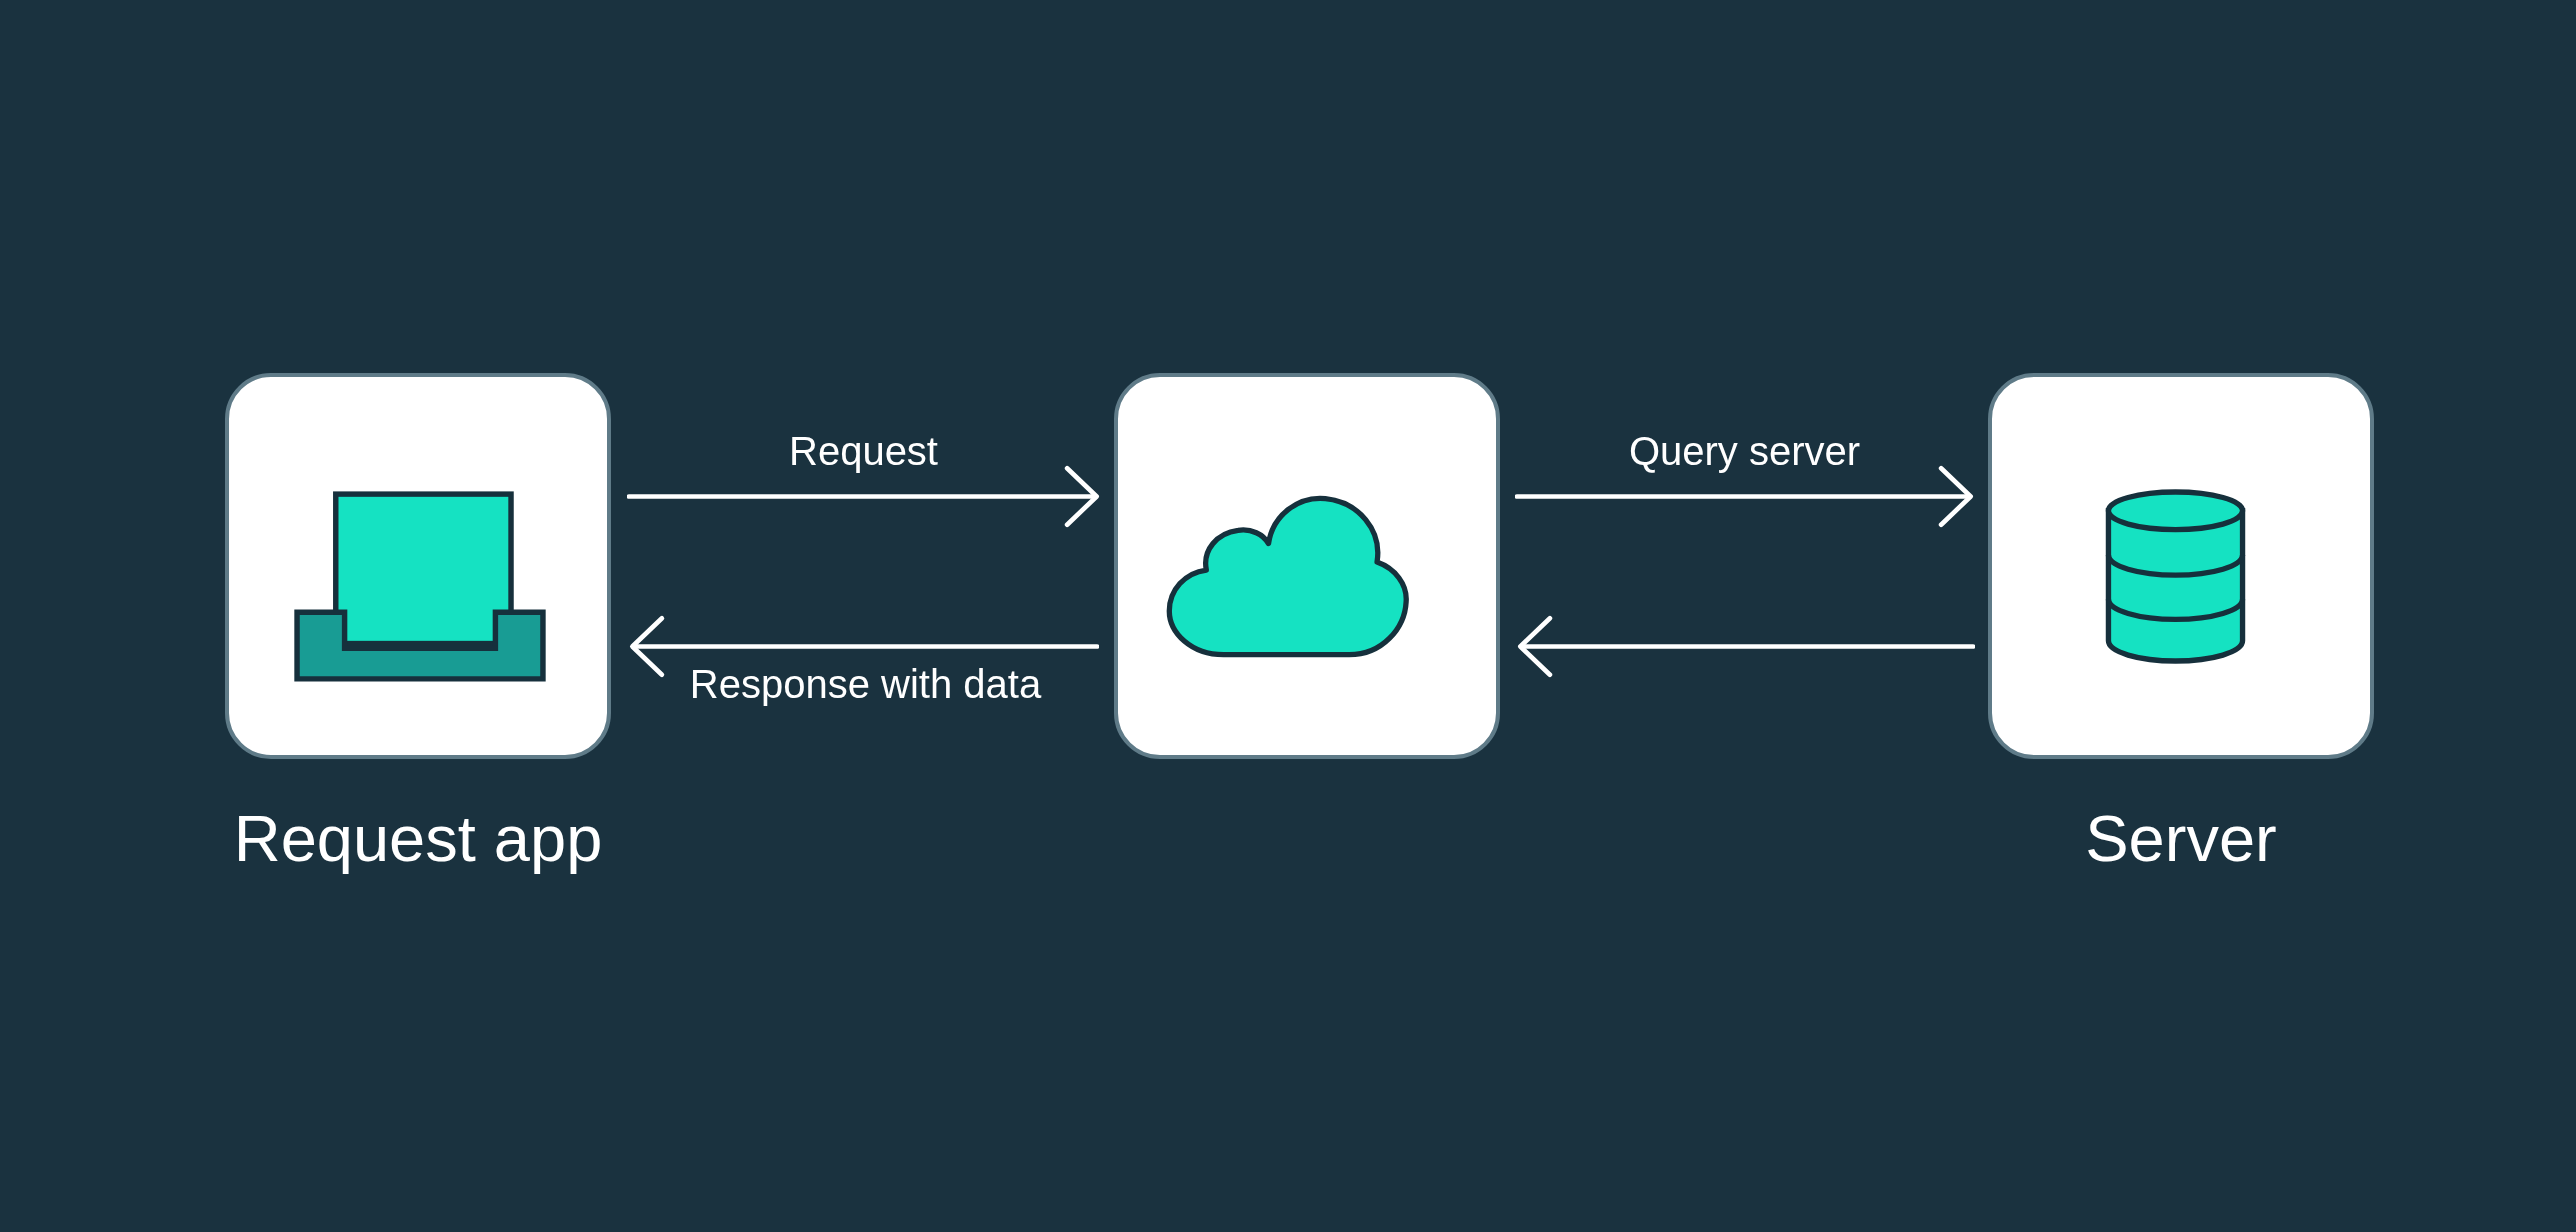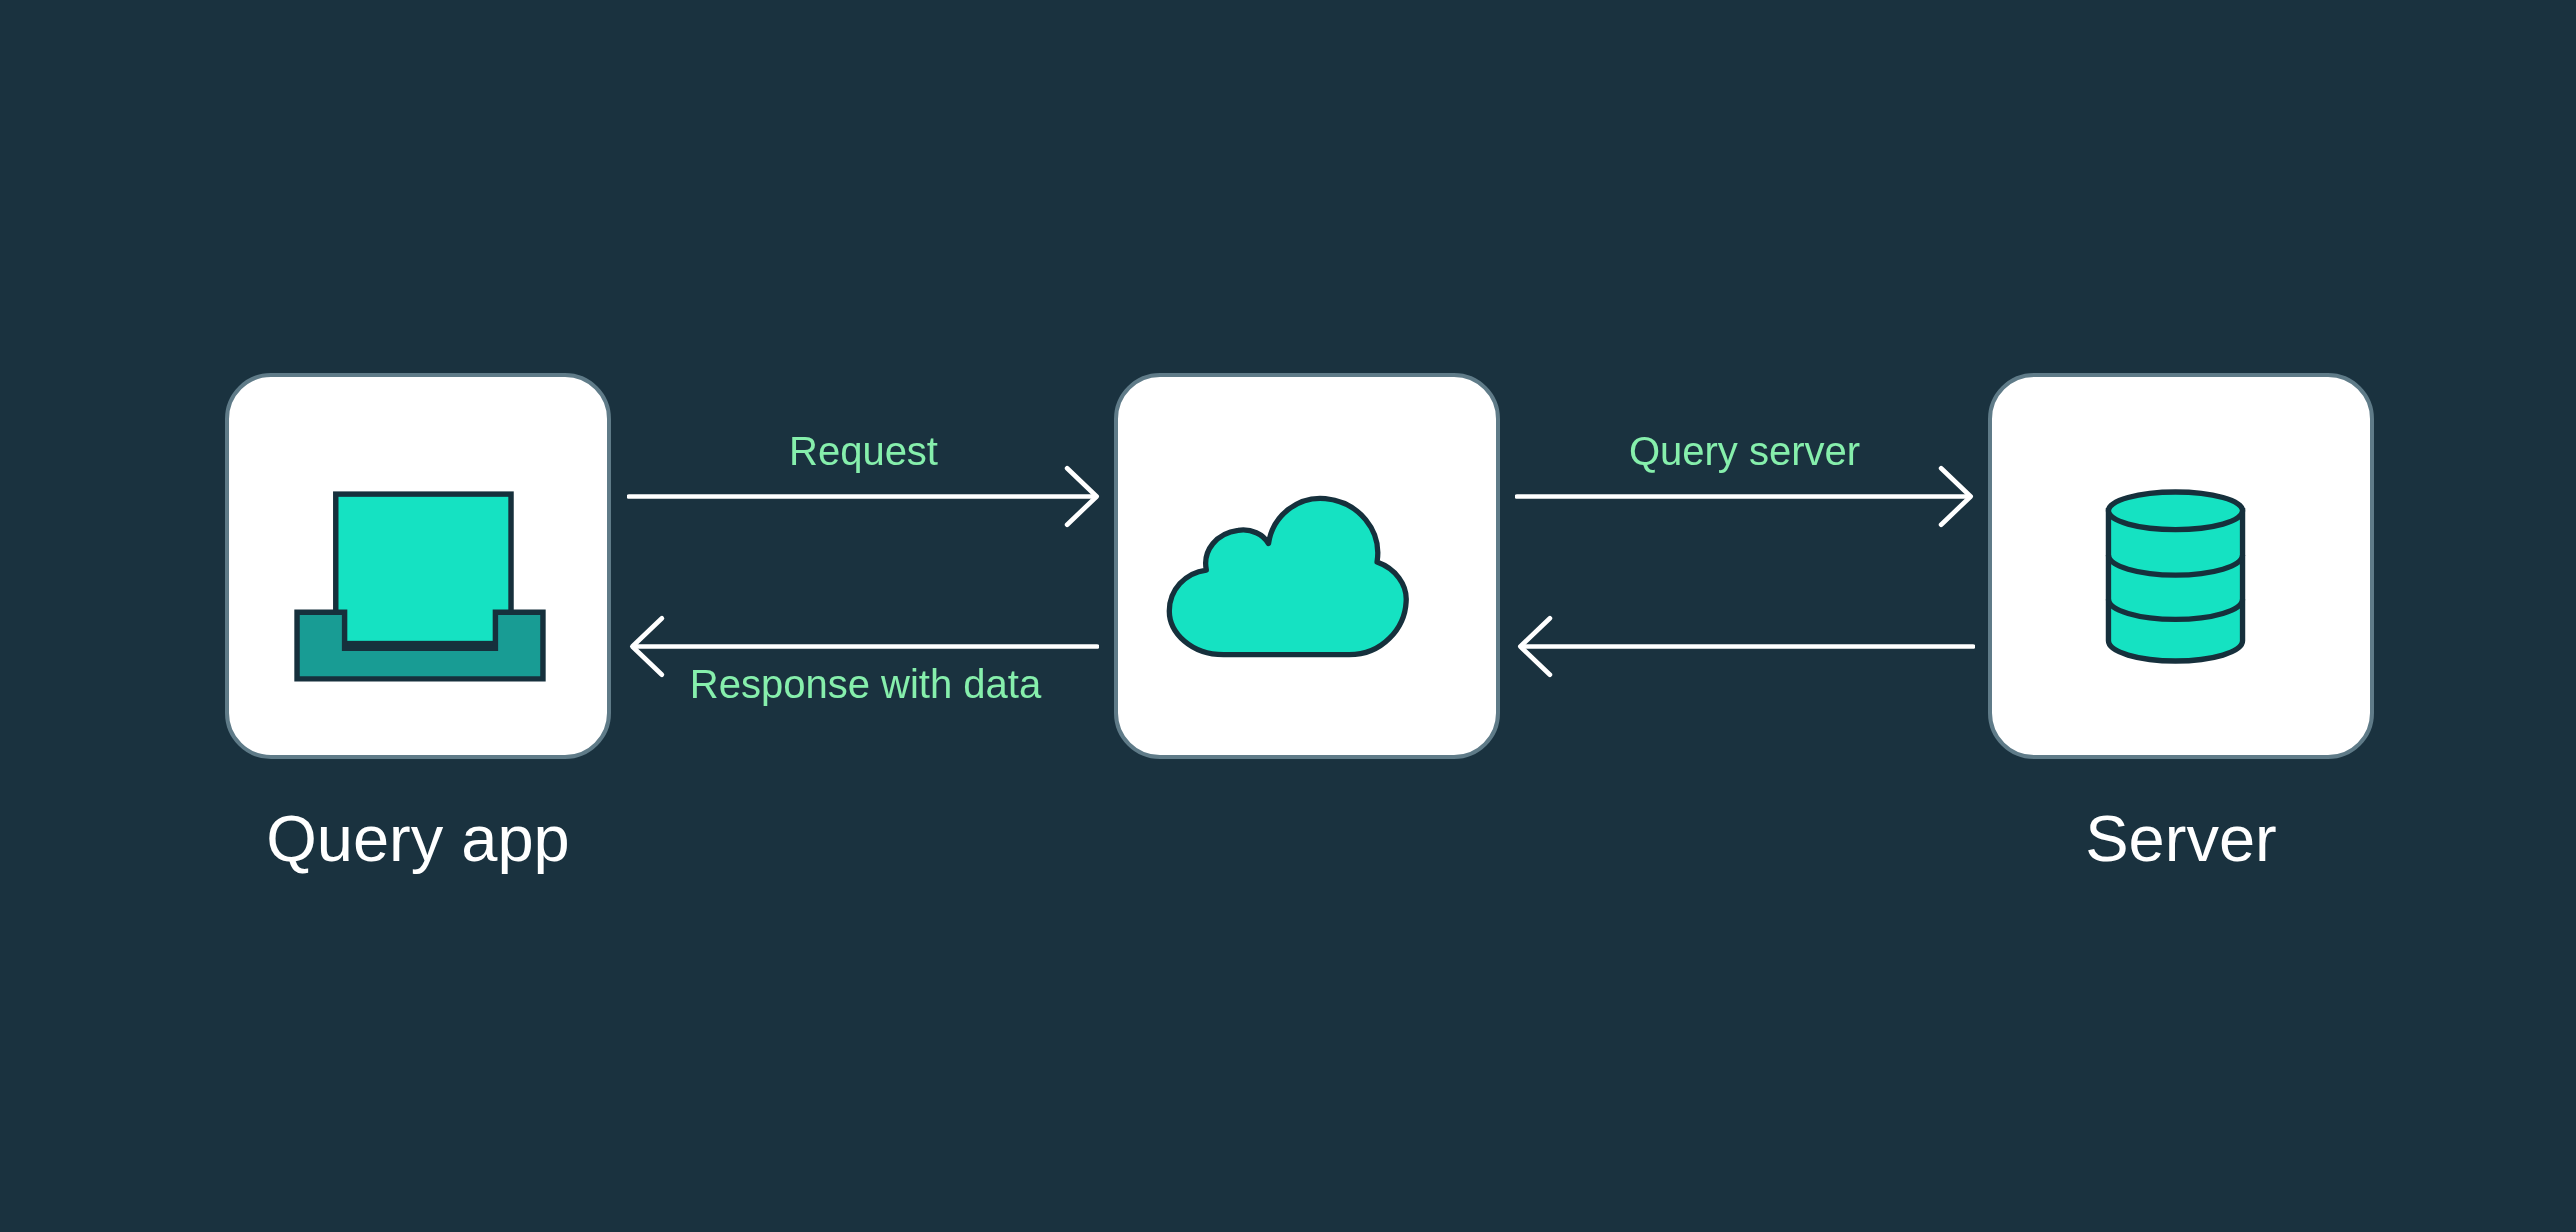--- a/index.html
+++ b/index.html
@@ -54,21 +54,21 @@
 
   .arrow {
     position: absolute;
     height: 81px;
   }
   .edge-label {
     position: absolute;
     font-size: 40px;
     line-height: 48px;
     font-weight: 400;
-    color: #86efac;
+    color: #ffffff;
     text-align: center;
     white-space: nowrap;
   }
   .label-request  { left: 627px;  width: 473px; top: 427px; }
   .label-response { left: 577px;  width: 577px; top: 660px; }
   .label-query    { left: 1515px; width: 459px; top: 427px; }
   .label-data     { left: 1517px; width: 458px; top: 660px; }
 
   .arrow-request       { left: 627px;  top: 456px; width: 473px; }
   .arrow-response      { left: 629px;  top: 606px; width: 470px; }
@@ -79,21 +79,21 @@
 <body>
 
 <div class="diagram">
 
   <div class="card card-client">
     <svg style="left:65px; top:111px;" width="252" height="197" viewBox="0 0 370 290">
       <rect x="61" y="9" width="258" height="220" fill="#15E2C2" stroke="#16303C" stroke-width="8"></rect>
       <path d="M4 183 H74 V236 H296 V183 H366 V281 H4 Z" fill="#189C94" stroke="#16303C" stroke-width="8" stroke-linejoin="miter"></path>
     </svg>
   </div>
-  <div class="node-title title-client">Query app</div>
+  <div class="node-title title-client">Request app</div>
 
   <div class="card card-api">
     <svg style="left:46px; top:111px;" width="258" height="172" viewBox="0 0 390 260">
       <path d="M 90 252
                C 41 252 8 219 8 186
                C 8 154 32 128 64 124
                C 58 94 80 68 112 64
                C 132 61 150 70 158 84
                C 164 42 202 12 244 16
                C 294 21 330 64 322 112

